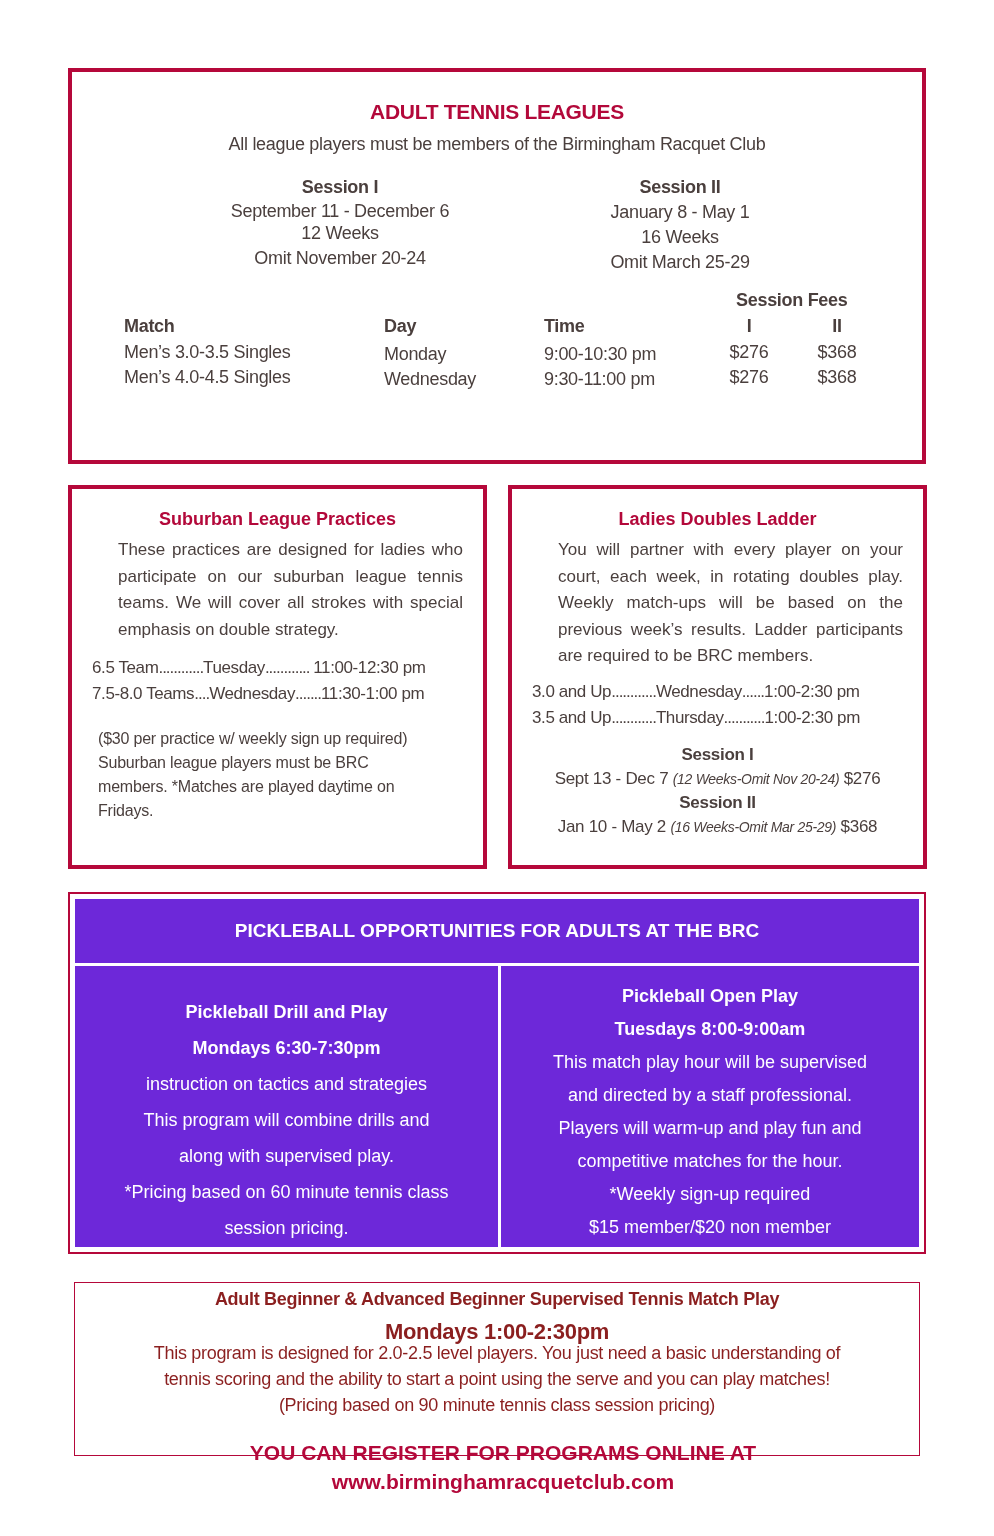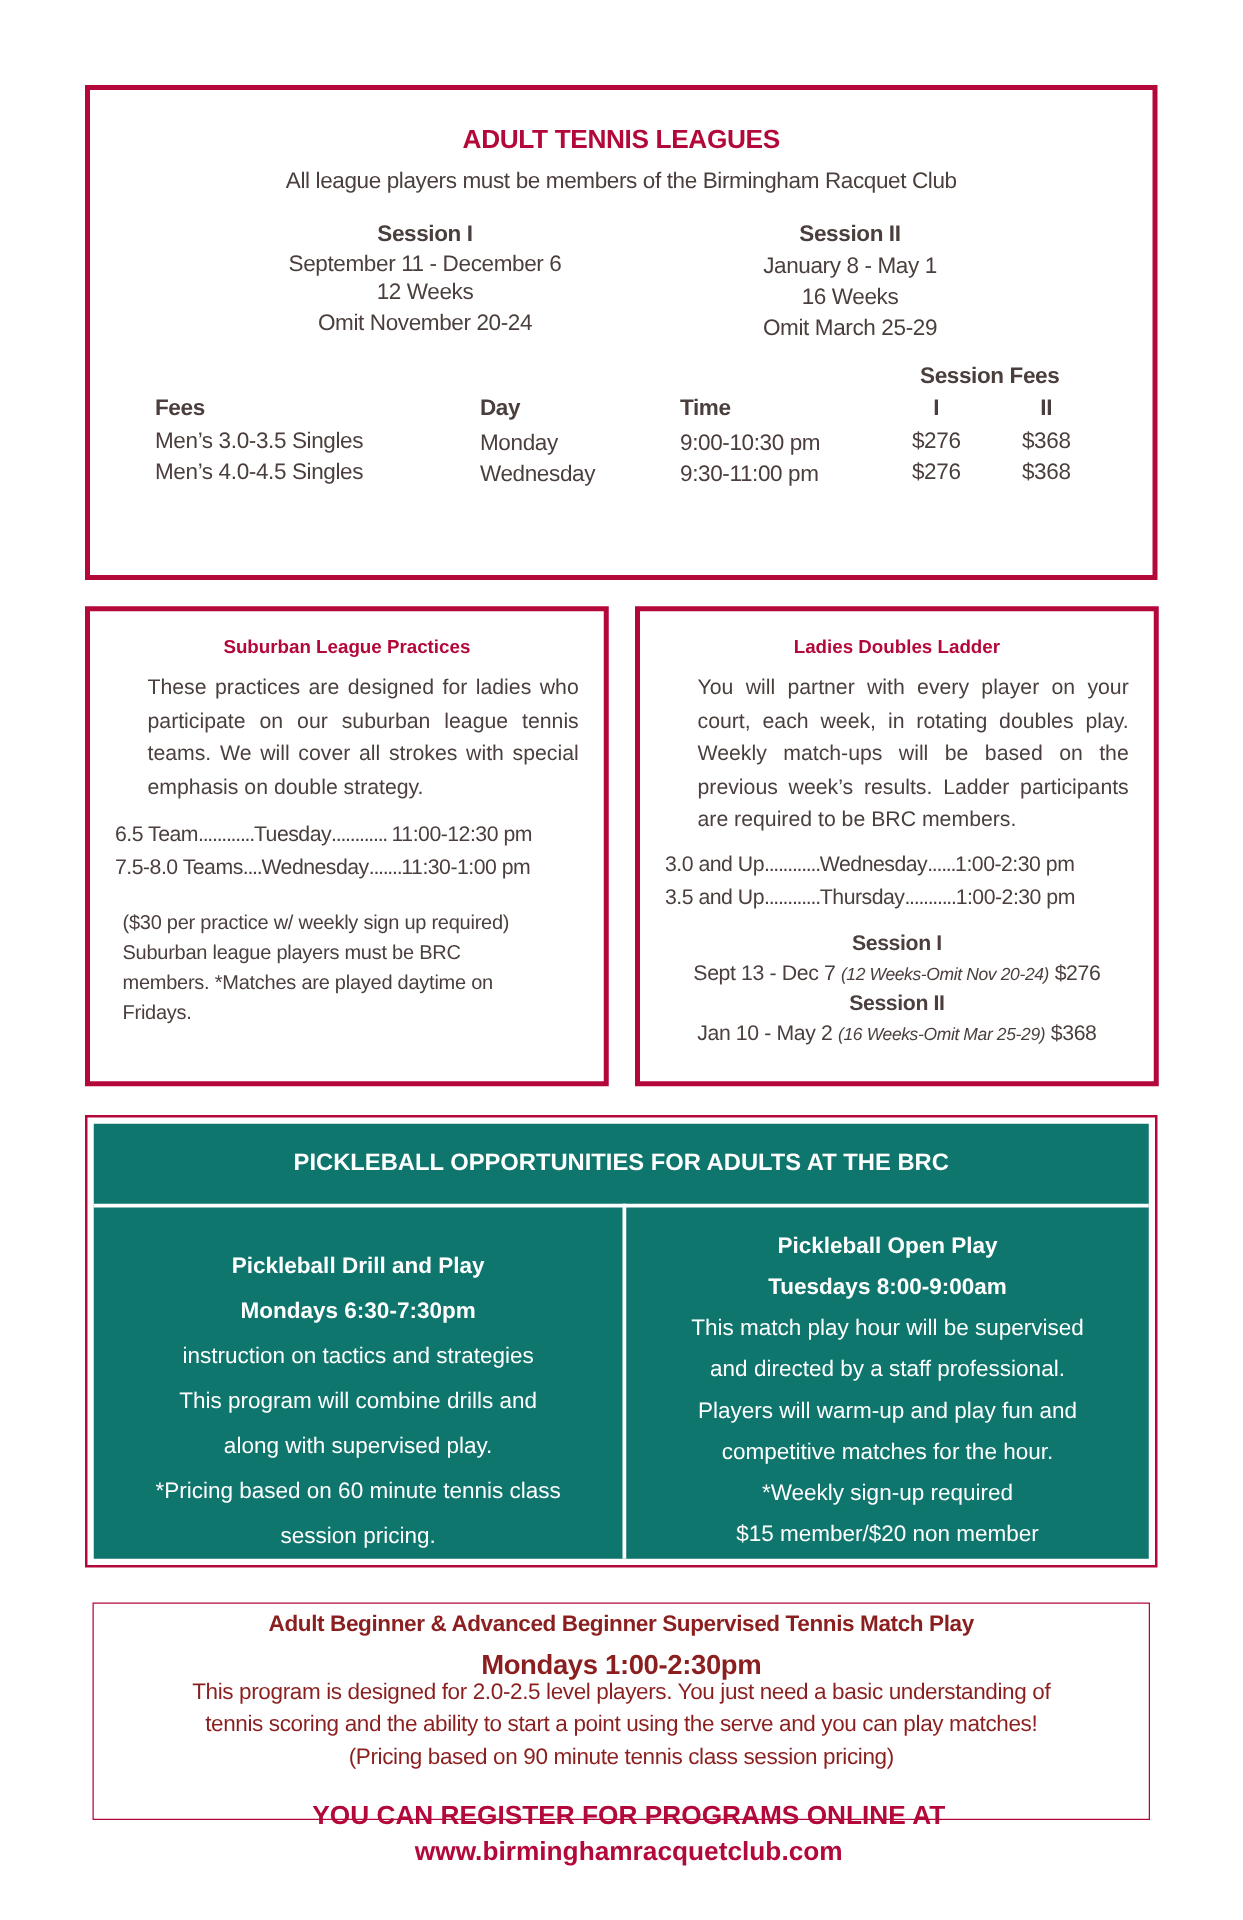--- a/index.html
+++ b/index.html
@@ -27,34 +27,34 @@
   .c-time { left: 472px; top: 244px; }
   .c-f1 { left: 652px; top: 244px; width: 50px; text-align: center; }
   .c-f2 { left: 740px; top: 244px; width: 50px; text-align: center; }
   .c-day .td.d1 { margin-top: 2px; }
   .c-time .td.t1 { margin-top: 2px; }
 
   
   .mid-box { position: absolute; top: 485px; width: 419px; height: 384px; border: 4px solid #b5083a; }
   .mid-left { left: 68px; }
   .mid-right { left: 508px; }
-  .mid-title { position: absolute; left: 0; right: 0; top: 20px; text-align: center; font-weight: bold; font-size: 15px; color: #b3083a; }
+  .mid-title { position: absolute; left: 0; right: 0; top: 20px; text-align: center; font-weight: bold; font-size: 18px; color: #b3083a; }
   .mid-desc { position: absolute; left: 20px; right: 20px; top: 48px; font-size: 17px; line-height: 26.5px; text-align: justify; text-align-last: left; margin-left: 26px; }
   .sched { position: absolute; left: 20px; right: 16px; font-size: 17px; line-height: 26px; white-space: nowrap; letter-spacing: -0.4px; }
   .sched .dots { letter-spacing: -1px; }
   .mid-left .sched { top: 166px; }
   .mid-right .sched { top: 190px; }
   .mid-note { position: absolute; left: 26px; right: 20px; top: 238px; font-size: 16px; line-height: 24px; letter-spacing: -0.2px; }
   .ladder-sessions { position: absolute; left: 0; right: 0; top: 254px; text-align: center; font-size: 17px; line-height: 24px; letter-spacing: -0.3px; }
   .ladder-sessions .h { font-weight: bold; }
   .ladder-sessions em { font-size: 14px; }
 
   
   .pb-outer { position: absolute; left: 68px; top: 892px; width: 858px; height: 362px; border: 2px solid #b5083a; padding: 5px; }
-  .pb-inner { position: relative; width: 100%; height: 100%; background: #0f766e; }
+  .pb-inner { position: relative; width: 100%; height: 100%; background: #6d28d9; }
   .pb-header { position: absolute; left: 0; right: 0; top: 0; height: 64px; display: flex; align-items: center; justify-content: center; color: #ffffff; font-weight: bold; font-size: 19px; }
   .pb-hdiv { position: absolute; left: 0; right: 0; top: 64px; height: 3px; background: #ffffff; }
   .pb-vdiv { position: absolute; left: 423px; top: 64px; bottom: 0; width: 3px; background: #ffffff; }
   .pb-col { position: absolute; top: 67px; bottom: 0; color: #ffffff; text-align: center; font-size: 18px; }
   .pb-left { left: 0; width: 423px; padding-top: 28px; line-height: 36px; }
   .pb-right { left: 426px; right: 0; padding-top: 14px; line-height: 33px; }
   .pb-col .b { font-weight: bold; }
 
   
   .beg-box { position: absolute; left: 74px; top: 1282px; width: 846px; height: 174px; border: 1.5px solid #b5083a; color: #8b1f1f; text-align: center; }
@@ -82,21 +82,21 @@
   <div class="session-col s2">
     <div class="h">Session II</div>
     <div class="l">January 8 - May 1</div>
     <div class="l">16 Weeks</div>
     <div class="l">Omit March 25-29</div>
   </div>
 
   <div class="fees-hdr">Session Fees</div>
 
   <div class="tbl-col c-level">
-    <div class="th">Fees</div>
+    <div class="th">Match</div>
     <div class="td">Men’s 3.0-3.5 Singles</div>
     <div class="td">Men’s 4.0-4.5 Singles</div>
   </div>
   <div class="tbl-col c-day">
     <div class="th">Day</div>
     <div class="td d1">Monday</div>
     <div class="td">Wednesday</div>
   </div>
   <div class="tbl-col c-time">
     <div class="th">Time</div>

